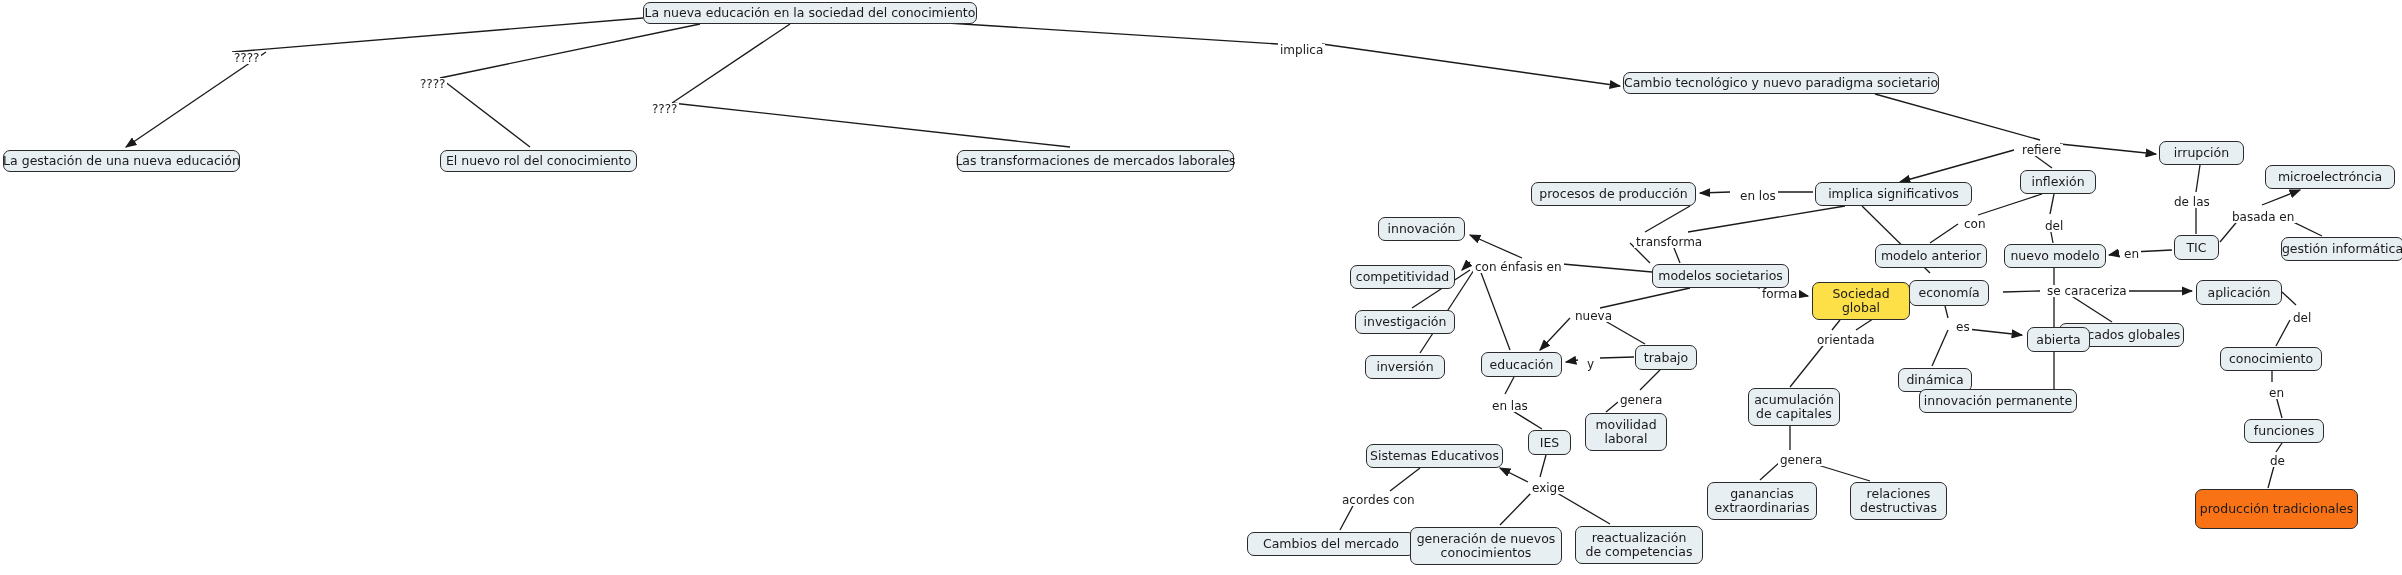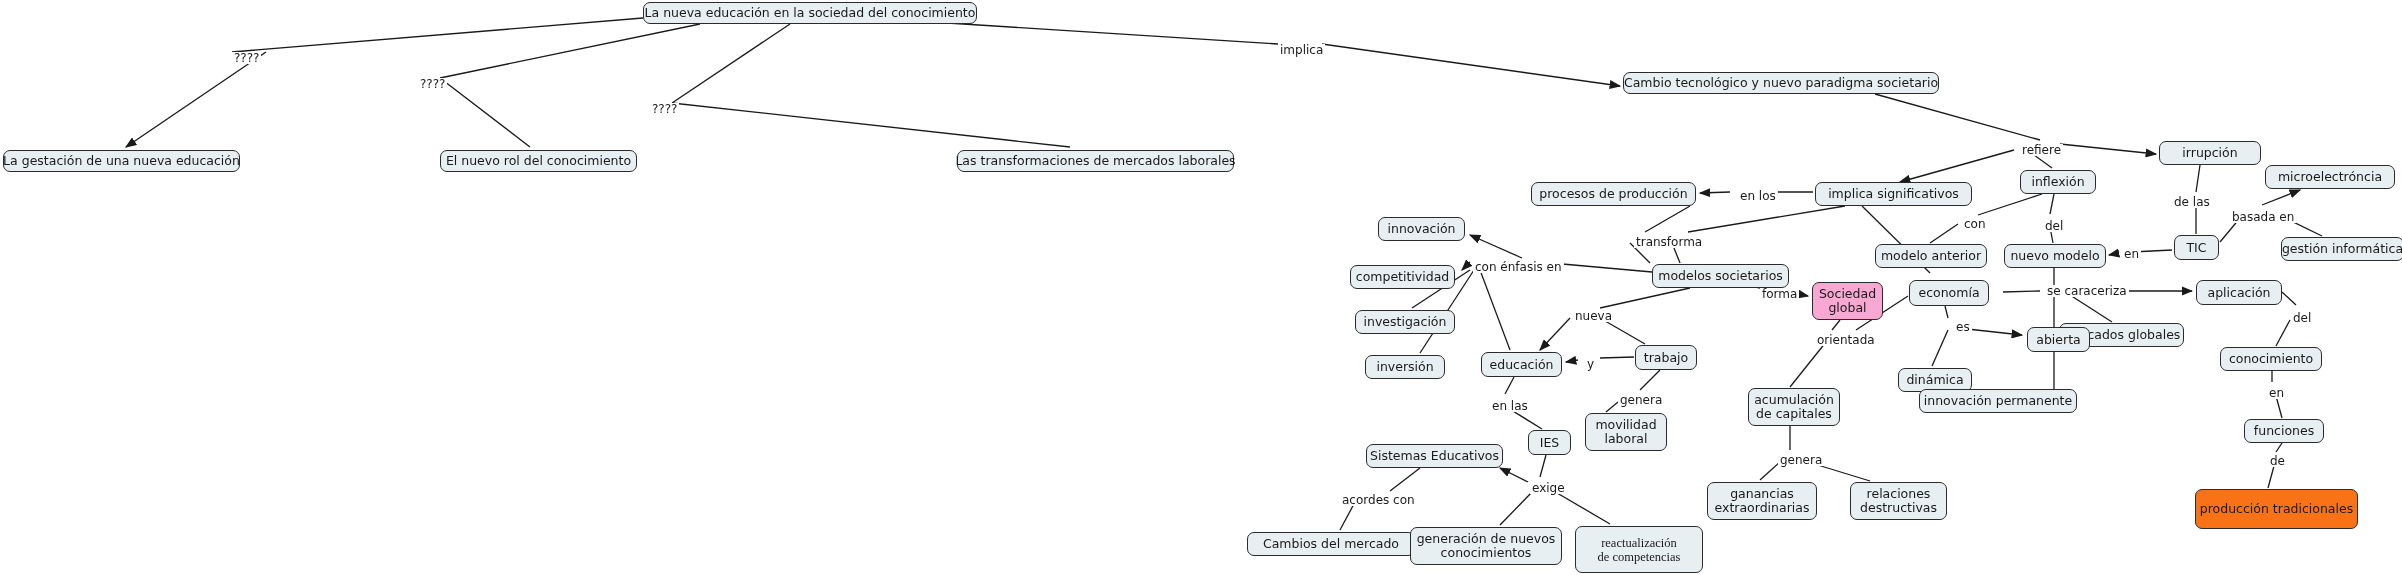--- a/index.html
+++ b/index.html
@@ -118,55 +118,55 @@
         <line x1="1780" y1="462" x2="1760" y2="480" stroke="#1a1a1a" stroke-width="1.3"></line>
         <line x1="1808" y1="462" x2="1870" y2="481" stroke="#1a1a1a" stroke-width="1.3"></line>
       </g>
   </svg>
   <div id="node-layer">
       <div class="node" style="left: 643px; top: 2px; width: 334px; height: 22px; background: rgb(232, 239, 242); border-color: rgb(43, 43, 43); color: rgb(26, 26, 26);">La nueva educación en la sociedad del conocimiento</div>
       <div class="node" style="left: 3px; top: 150px; width: 237px; height: 22px; background: rgb(232, 239, 242); border-color: rgb(43, 43, 43); color: rgb(26, 26, 26);">La gestación de una nueva educación</div>
       <div class="node" style="left: 440px; top: 150px; width: 197px; height: 22px; background: rgb(232, 239, 242); border-color: rgb(43, 43, 43); color: rgb(26, 26, 26);">El nuevo rol del conocimiento</div>
       <div class="node" style="left: 957px; top: 150px; width: 277px; height: 22px; background: rgb(232, 239, 242); border-color: rgb(43, 43, 43); color: rgb(26, 26, 26);">Las transformaciones de mercados laborales</div>
       <div class="node" style="left: 1623px; top: 72px; width: 316px; height: 22px; background: rgb(232, 239, 242); border-color: rgb(43, 43, 43); color: rgb(26, 26, 26);">Cambio tecnológico y nuevo paradigma societario</div>
-      <div class="node" style="left: 2159px; top: 141px; width: 102px; height: 24px; background: rgb(232, 239, 242); border-color: rgb(43, 43, 43); color: rgb(26, 26, 26);">irrupción</div>
+      <div class="node" style="left: 2159px; top: 141px; width: 85px; height: 24px; background: rgb(232, 239, 242); border-color: rgb(43, 43, 43); color: rgb(26, 26, 26);">irrupción</div>
       <div class="node" style="left: 2265px; top: 165px; width: 130px; height: 24px; background: rgb(232, 239, 242); border-color: rgb(43, 43, 43); color: rgb(26, 26, 26);">microelectróncia</div>
       <div class="node" style="left: 2020px; top: 170px; width: 76px; height: 24px; background: rgb(232, 239, 242); border-color: rgb(43, 43, 43); color: rgb(26, 26, 26);">inflexión</div>
       <div class="node" style="left: 2174px; top: 235px; width: 45px; height: 25px; background: rgb(232, 239, 242); border-color: rgb(43, 43, 43); color: rgb(26, 26, 26);">TIC</div>
       <div class="node" style="left: 2281px; top: 237px; width: 123px; height: 24px; background: rgb(232, 239, 242); border-color: rgb(43, 43, 43); color: rgb(26, 26, 26);">gestión informática</div>
       <div class="node" style="left: 1531px; top: 182px; width: 165px; height: 24px; background: rgb(232, 239, 242); border-color: rgb(43, 43, 43); color: rgb(26, 26, 26);">procesos de producción</div>
       <div class="node" style="left: 1815px; top: 182px; width: 157px; height: 24px; background: rgb(232, 239, 242); border-color: rgb(43, 43, 43); color: rgb(26, 26, 26);">implica significativos</div>
       <div class="node" style="left: 1875px; top: 244px; width: 112px; height: 24px; background: rgb(232, 239, 242); border-color: rgb(43, 43, 43); color: rgb(26, 26, 26);">modelo anterior</div>
       <div class="node" style="left: 2004px; top: 244px; width: 102px; height: 24px; background: rgb(232, 239, 242); border-color: rgb(43, 43, 43); color: rgb(26, 26, 26);">nuevo modelo</div>
       <div class="node" style="left: 1378px; top: 217px; width: 87px; height: 24px; background: rgb(232, 239, 242); border-color: rgb(43, 43, 43); color: rgb(26, 26, 26);">innovación</div>
       <div class="node" style="left: 1350px; top: 265px; width: 105px; height: 24px; background: rgb(232, 239, 242); border-color: rgb(43, 43, 43); color: rgb(26, 26, 26);">competitividad</div>
       <div class="node" style="left: 1355px; top: 310px; width: 100px; height: 24px; background: rgb(232, 239, 242); border-color: rgb(43, 43, 43); color: rgb(26, 26, 26);">investigación</div>
       <div class="node" style="left: 1365px; top: 355px; width: 80px; height: 24px; background: rgb(232, 239, 242); border-color: rgb(43, 43, 43); color: rgb(26, 26, 26);">inversión</div>
       <div class="node" style="left: 1652px; top: 264px; width: 137px; height: 24px; background: rgb(232, 239, 242); border-color: rgb(43, 43, 43); color: rgb(26, 26, 26);">modelos societarios</div>
-      <div class="node" style="left: 1812px; top: 282px; width: 71px; height: 38px; background: #f9a8d4; border-color: rgb(43, 43, 43); color: rgb(26, 26, 26);">Sociedad
+      <div class="node" style="left: 1812px; top: 282px; width: 98px; height: 38px; background: #fde047; border-color: rgb(43, 43, 43); color: rgb(26, 26, 26);">Sociedad
 global</div>
       <div class="node" style="left: 1909px; top: 280px; width: 80px; height: 26px; background: rgb(232, 239, 242); border-color: rgb(43, 43, 43); color: rgb(26, 26, 26);">economía</div>
       <div class="node" style="left: 2196px; top: 280px; width: 86px; height: 25px; background: rgb(232, 239, 242); border-color: rgb(43, 43, 43); color: rgb(26, 26, 26);">aplicación</div>
       <div class="node" style="left: 2059px; top: 323px; width: 125px; height: 24px; background: rgb(232, 239, 242); border-color: rgb(43, 43, 43); color: rgb(26, 26, 26);">mercados globales</div>
       <div class="node" style="left: 2220px; top: 347px; width: 102px; height: 24px; background: rgb(232, 239, 242); border-color: rgb(43, 43, 43); color: rgb(26, 26, 26);">conocimiento</div>
       <div class="node" style="left: 2027px; top: 327px; width: 63px; height: 25px; background: rgb(232, 239, 242); border-color: rgb(43, 43, 43); color: rgb(26, 26, 26);">abierta</div>
       <div class="node" style="left: 1898px; top: 368px; width: 74px; height: 24px; background: rgb(232, 239, 242); border-color: rgb(43, 43, 43); color: rgb(26, 26, 26);">dinámica</div>
       <div class="node" style="left: 1919px; top: 389px; width: 158px; height: 24px; background: rgb(232, 239, 242); border-color: rgb(43, 43, 43); color: rgb(26, 26, 26);">innovación permanente</div>
       <div class="node" style="left: 1481px; top: 352px; width: 81px; height: 25px; background: rgb(232, 239, 242); border-color: rgb(43, 43, 43); color: rgb(26, 26, 26);">educación</div>
       <div class="node" style="left: 1635px; top: 345px; width: 62px; height: 25px; background: rgb(232, 239, 242); border-color: rgb(43, 43, 43); color: rgb(26, 26, 26);">trabajo</div>
       <div class="node" style="left: 1585px; top: 413px; width: 82px; height: 38px; background: rgb(232, 239, 242); border-color: rgb(43, 43, 43); color: rgb(26, 26, 26);">movilidad
 laboral</div>
       <div class="node" style="left: 1748px; top: 388px; width: 92px; height: 38px; background: rgb(232, 239, 242); border-color: rgb(43, 43, 43); color: rgb(26, 26, 26);">acumulación
 de capitales</div>
       <div class="node" style="left: 1528px; top: 430px; width: 43px; height: 25px; background: rgb(232, 239, 242); border-color: rgb(43, 43, 43); color: rgb(26, 26, 26);">IES</div>
       <div class="node" style="left: 1366px; top: 444px; width: 137px; height: 24px; background: rgb(232, 239, 242); border-color: rgb(43, 43, 43); color: rgb(26, 26, 26);">Sistemas Educativos</div>
       <div class="node" style="left: 1247px; top: 532px; width: 168px; height: 24px; background: rgb(232, 239, 242); border-color: rgb(43, 43, 43); color: rgb(26, 26, 26);">Cambios del mercado</div>
       <div class="node" style="left: 1410px; top: 527px; width: 152px; height: 38px; background: rgb(232, 239, 242); border-color: rgb(43, 43, 43); color: rgb(26, 26, 26);">generación de nuevos
 conocimientos</div>
-      <div class="node" style="left: 1575px; top: 526px; width: 128px; height: 47px; background: rgb(232, 239, 242); border-color: rgb(43, 43, 43); color: rgb(26, 26, 26); font-family: Liberation Serif, serif;">reactualización
+      <div class="node" style="left: 1575px; top: 526px; width: 128px; height: 38px; background: rgb(232, 239, 242); border-color: rgb(43, 43, 43); color: rgb(26, 26, 26);">reactualización
 de competencias</div>
       <div class="node" style="left: 1707px; top: 482px; width: 110px; height: 38px; background: rgb(232, 239, 242); border-color: rgb(43, 43, 43); color: rgb(26, 26, 26);">ganancias
 extraordinarias</div>
       <div class="node" style="left: 1850px; top: 482px; width: 97px; height: 38px; background: rgb(232, 239, 242); border-color: rgb(43, 43, 43); color: rgb(26, 26, 26);">relaciones
 destructivas</div>
       <div class="node" style="left: 2244px; top: 419px; width: 80px; height: 24px; background: rgb(232, 239, 242); border-color: rgb(43, 43, 43); color: rgb(26, 26, 26);">funciones</div>
       <div class="node" style="left: 2195px; top: 489px; width: 163px; height: 40px; background: #f97316; border-color: rgb(43, 43, 43); color: rgb(26, 26, 26);">producción tradicionales</div>
     </div>
   <div id="label-layer">
       <span class="edge-label" style="left: 232px; top: 52px;">????</span>

